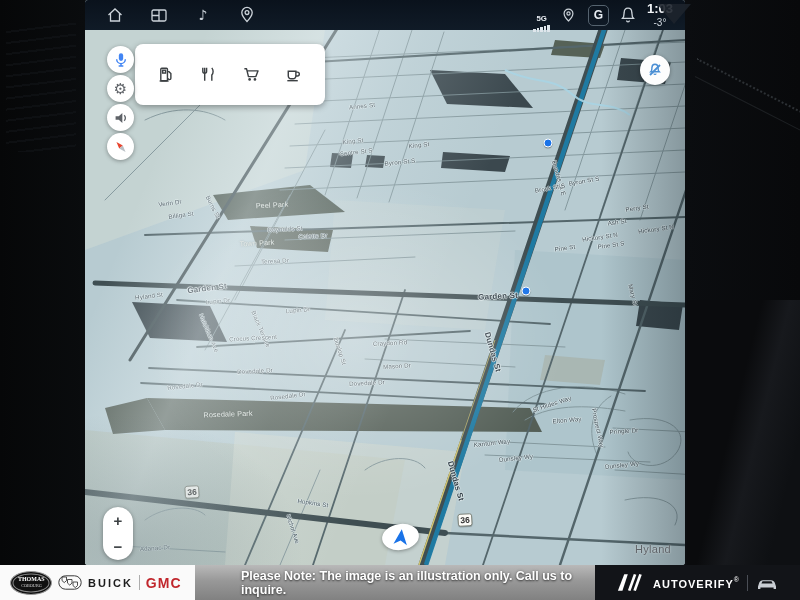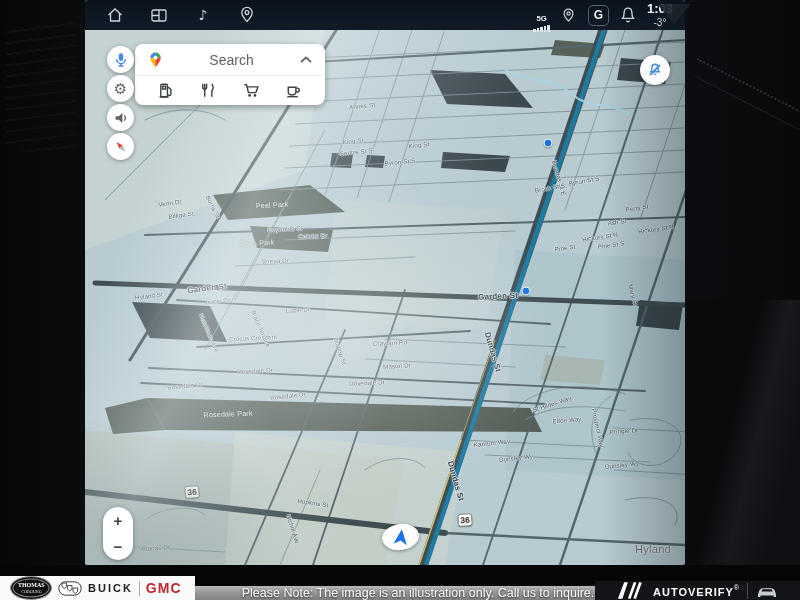--- a/index.html
+++ b/index.html
@@ -67,32 +67,32 @@
      box-shadow:0 1px 4px rgba(0,0,0,.35);display:flex;align-items:center;justify-content:center;}
   .glyph{font-family:"DejaVu Sans",sans-serif;color:#5f6368;}
   .mute-btn{position:absolute;left:555px;top:55px;width:30px;height:30px;border-radius:50%;background:#fdfdfd;z-index:20;
      box-shadow:0 1px 4px rgba(0,0,0,.3);display:flex;align-items:center;justify-content:center;}
   .zoom-pill{position:absolute;left:18px;top:507px;width:30px;height:53px;background:#fff;border-radius:15px;z-index:20;
      box-shadow:0 1px 4px rgba(0,0,0,.35);display:flex;flex-direction:column;}
   .zoom-half{flex:1;display:flex;align-items:center;justify-content:center;font-size:15px;font-weight:bold;color:#3c4043;}
   .nav-marker{position:absolute;left:297px;top:524px;width:37px;height:26px;border-radius:50%;background:#fff;z-index:15;
      transform:rotate(-8deg);box-shadow:0 1px 4px rgba(0,0,0,.35);display:flex;align-items:center;justify-content:center;}
   
-  .bottom-bar{position:absolute;left:0;top:565px;width:800px;height:35px;display:flex;z-index:50;align-items:flex-end;}
+  .bottom-bar{position:absolute;left:0;top:565px;width:800px;height:35px;display:flex;z-index:50;}
   .bb-left{width:195px;background:#fafafa;display:flex;align-items:center;gap:6px;padding-left:10px;}
   .oval{width:42px;height:24px;background:#101010;border-radius:50%;border:1px solid #9a9a9a;
      box-shadow:inset 0 0 0 1.5px #101010,inset 0 0 0 2.5px #888;display:flex;flex-direction:column;
      align-items:center;justify-content:center;line-height:1;}
   .oval .l1{font-family:"Liberation Serif",serif;font-weight:bold;color:#fff;font-size:10px;transform:scale(.6);}
   .oval .l2{font-family:"Liberation Serif",serif;color:#ddd;font-size:10px;transform:scale(.42);margin-top:-3px;}
   .buick{font-size:11px;font-weight:bold;color:#1c1c1c;letter-spacing:2px;}
   .bb-div{width:1px;height:15px;background:#adadad;}
   .gmc{font-size:14px;font-weight:bold;color:#c1272d;letter-spacing:1px;}
   .bb-mid{flex:1;background:linear-gradient(180deg,#b9b9b9,#989898 45%,#818181);display:flex;align-items:center;justify-content:center;}
-  .disclaimer{color:#fff;font-weight:normal;font-size:12.5px;text-shadow:0 1px 2px rgba(0,0,0,.55),0 0 3px rgba(0,0,0,.3);padding-left:46px;}
+  .disclaimer{color:#fff;font-weight:bold;font-size:12.5px;text-shadow:0 1px 2px rgba(0,0,0,.55),0 0 3px rgba(0,0,0,.3);padding-left:46px;}
   .bb-right{width:205px;background:#121418;display:flex;align-items:center;justify-content:center;gap:8px;}
   .av-name{color:#fff;font-weight:bold;font-size:11px;letter-spacing:1px;}
   .av-reg{color:#fff;font-size:7px;vertical-align:super;}
   .bb-div2{width:1px;height:16px;background:#4a4e55;}
 </style>
 </head>
 <body>
 
 <div class="stage">
 
@@ -310,42 +310,20 @@
             </svg>
           </span>
         <span class="clockcol">
           <span class="clock">1:03</span>
           <span class="temp">-3°</span>
         </span>
       </div>
     </div>
 
     <div class="search-card">
-      <div class="sc-row1">
-        <span style="display:inline-flex;">
-          <svg width="17" height="17" viewBox="0 0 20 20">
-            <clipPath id="pinclip">
-                <path d="M10 19 C10 19 3.8 12 3.8 7.8 A6.2 6.2 0 1 1 16.2 7.8 C16.2 12 10 19 10 19 Z"></path>
-              </clipPath>
-            <g clip-path="url(#pinclip)">
-              <rect x="0" y="0" width="10" height="8" fill="#4285F4"></rect>
-              <rect x="10" y="0" width="10" height="8" fill="#34A853"></rect>
-              <rect x="0" y="8" width="10" height="12" fill="#FBBC04"></rect>
-              <rect x="10" y="8" width="10" height="12" fill="#EA4335"></rect>
-              <circle cx="10" cy="7.8" r="2.3" fill="#fff"></circle>
-            </g>
-            </svg>
-          </span>
-        <span class="sc-label">Search</span>
-        <span style="display:inline-flex;">
-          <svg width="14" height="8" viewBox="0 0 14 8" fill="none" stroke="#5f6368" stroke-width="1.7">
-            <polyline points="2,6 7,1.5 12,6"></polyline>
-            </svg>
-          </span>
-      </div>
       <div class="sc-row2">
         <span class="cat-ico">
           <svg width="19" height="19" viewBox="0 0 20 20" fill="none" stroke="#3c4043" stroke-width="1.5">
             <rect x="4" y="3.5" width="7" height="13" rx="1"></rect>
               <rect x="6" y="5.5" width="3" height="3"></rect>
             <path d="M11 7 h1.6 l2 2 v5 a1.4 1.4 0 0 1 -2.8 0"></path>
               <path d="M2.8 16.8 H12.2"></path>
             </svg>
           </span>
         <span class="cat-ico">

